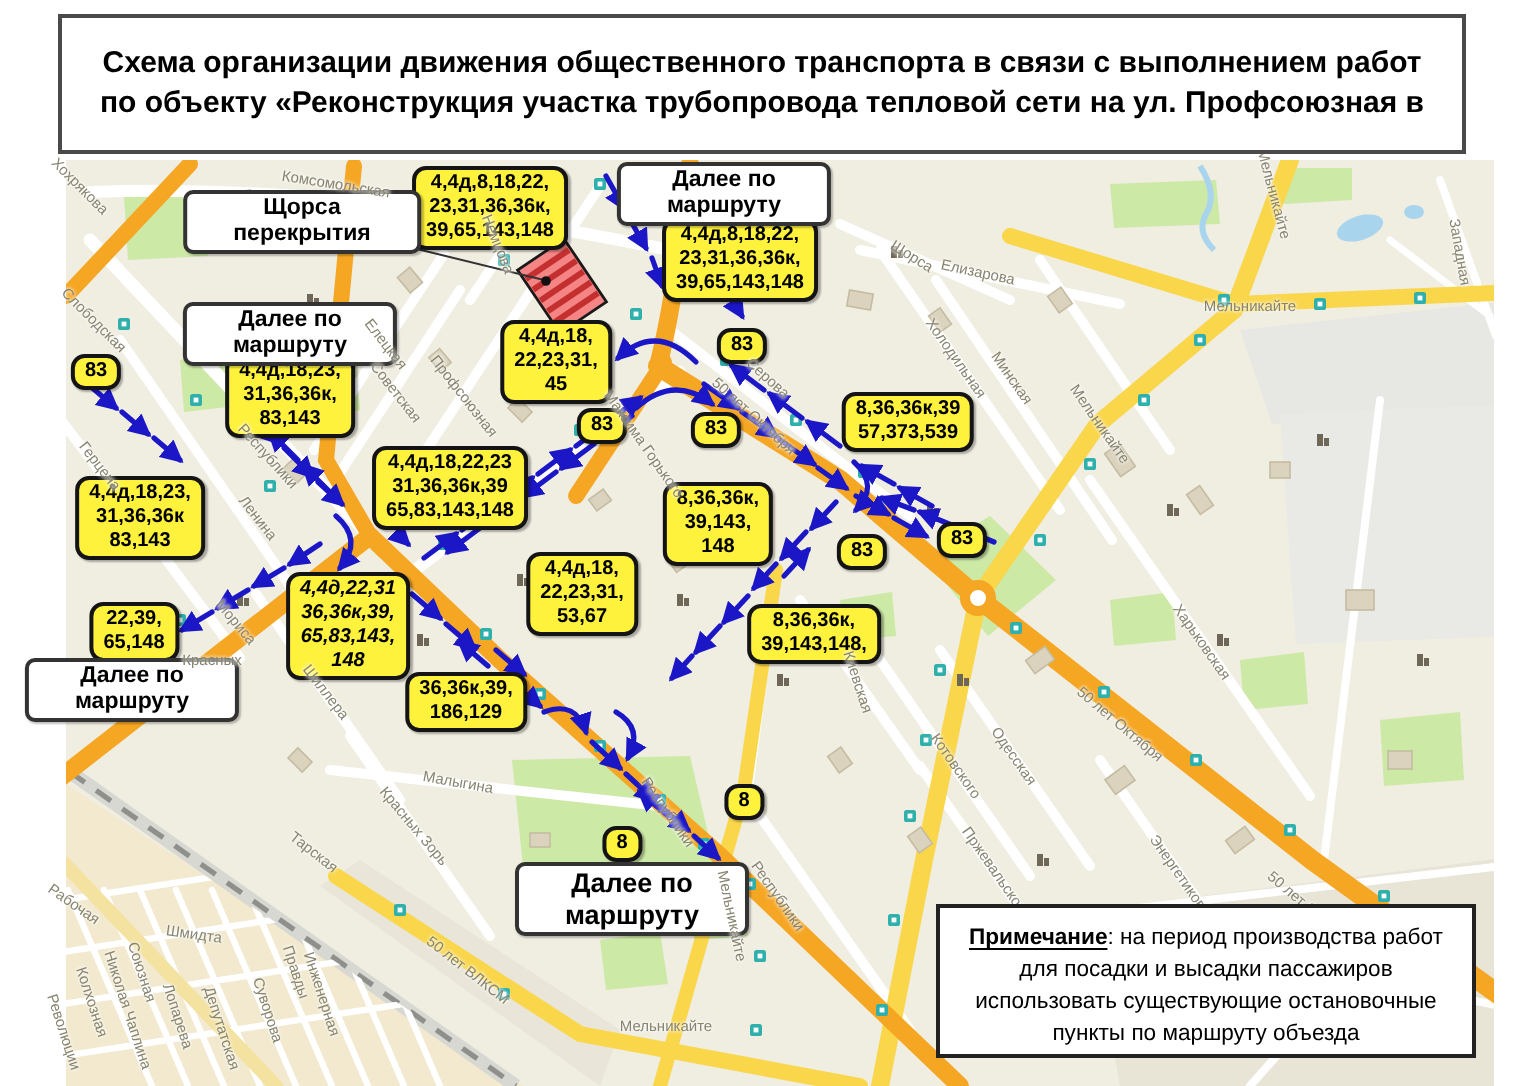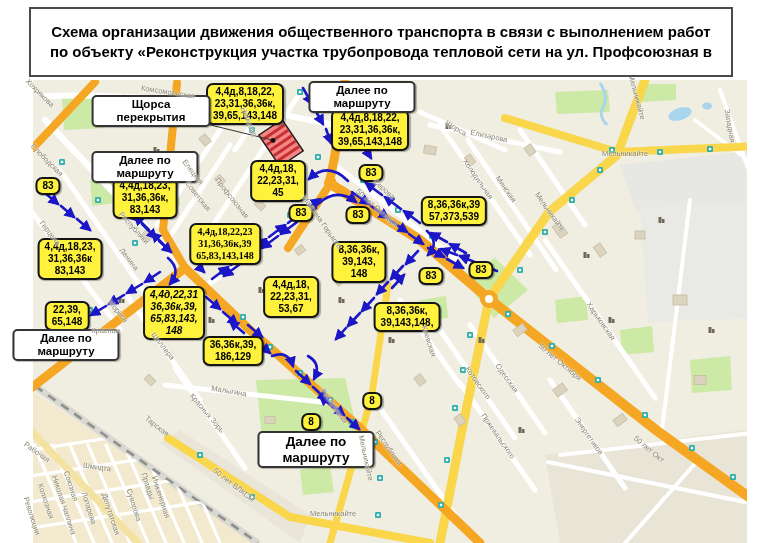--- a/index.html
+++ b/index.html
@@ -429,21 +429,21 @@
         <div>83</div>
       </div>
       <div class="route-label" style="left: 48px; top: 177px;">
         <div>83</div>
       </div>
       <div class="route-label" style="left: 70px; top: 238px;">
         <div>4,4д,18,23,</div>
         <div>31,36,36к</div>
         <div>83,143</div>
       </div>
-      <div class="route-label" style="left: 225px; top: 223px; font-family: Liberation Serif, serif;">
+      <div class="route-label" style="left: 225px; top: 223px;">
         <div>4,4д,18,22,23</div>
         <div>31,36,36к,39</div>
         <div>65,83,143,148</div>
       </div>
       <div class="route-label" style="left: 454px; top: 196px;">
         <div>8,36,36к,39</div>
         <div>57,373,539</div>
       </div>
       <div class="route-label" style="left: 301px; top: 204px;">
         <div>83</div>
@@ -562,14 +562,17 @@
       <div class="street-label" style="left: 148px; top: 486px; --r: 72deg;">Правды</div>
       <div class="street-label" style="left: 161px; top: 497px; --r: 72deg;">Инженерная</div>
       <div class="street-label" style="left: 234px; top: 485px; --r: 38deg;">50 лет ВЛКСМ</div>
     </div>
 
   <div id="title-box">
       <div>Схема организации движения общественного транспорта в связи с выполнением работ</div>
       <div>по объекту «Реконструкция участка трубопровода тепловой сети на ул. Профсоюзная в</div>
     </div>
 
+  <div id="note-box">
+    <b><u>Примечание</u></b><span>: на период производства работ для посадки и высадки пассажиров использовать существующие остановочные пункты по маршруту объезда</span>
+  </div>
 
 </div>
 
 </body></html>

